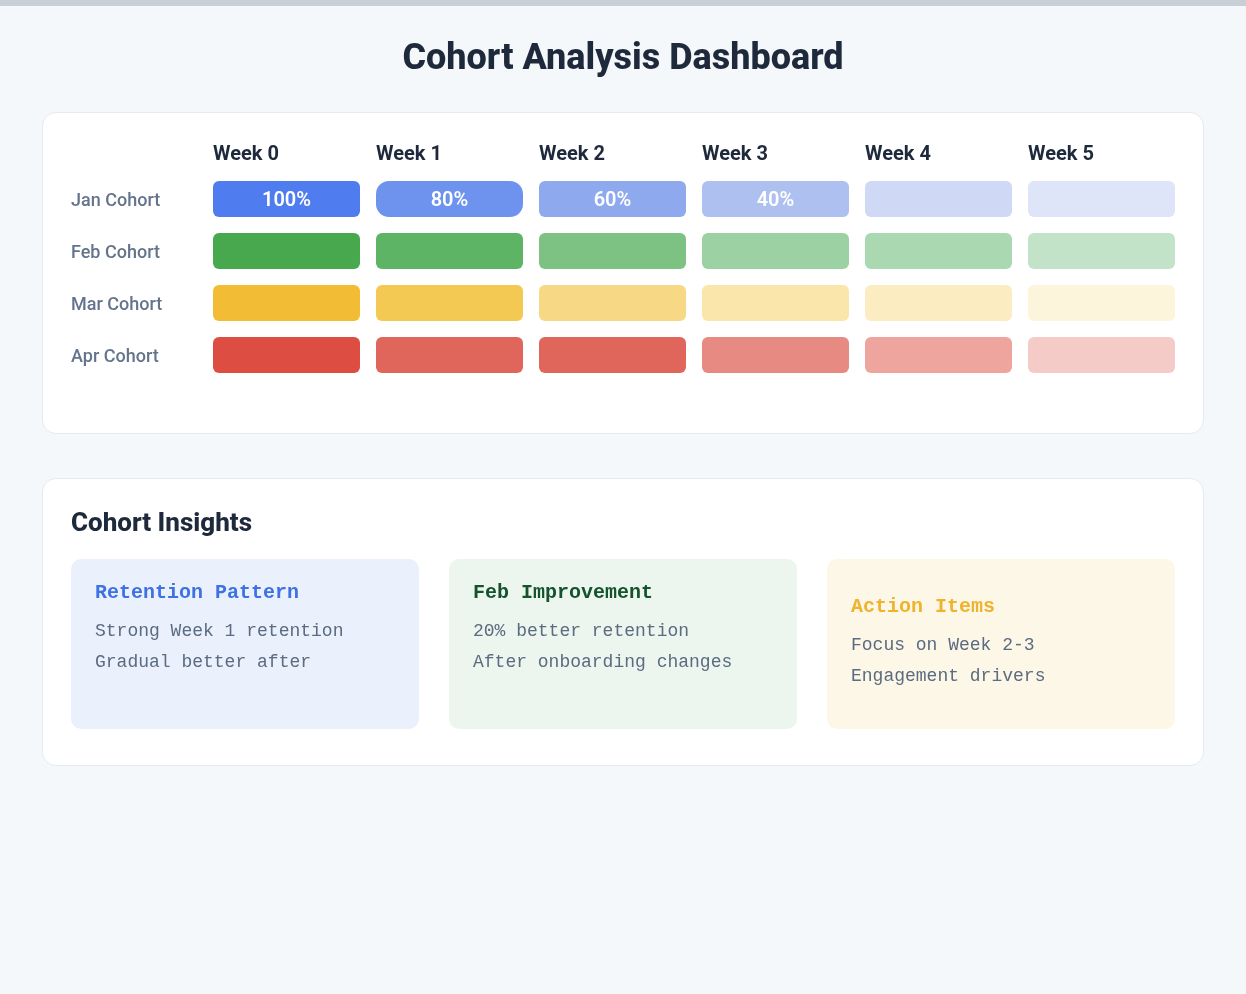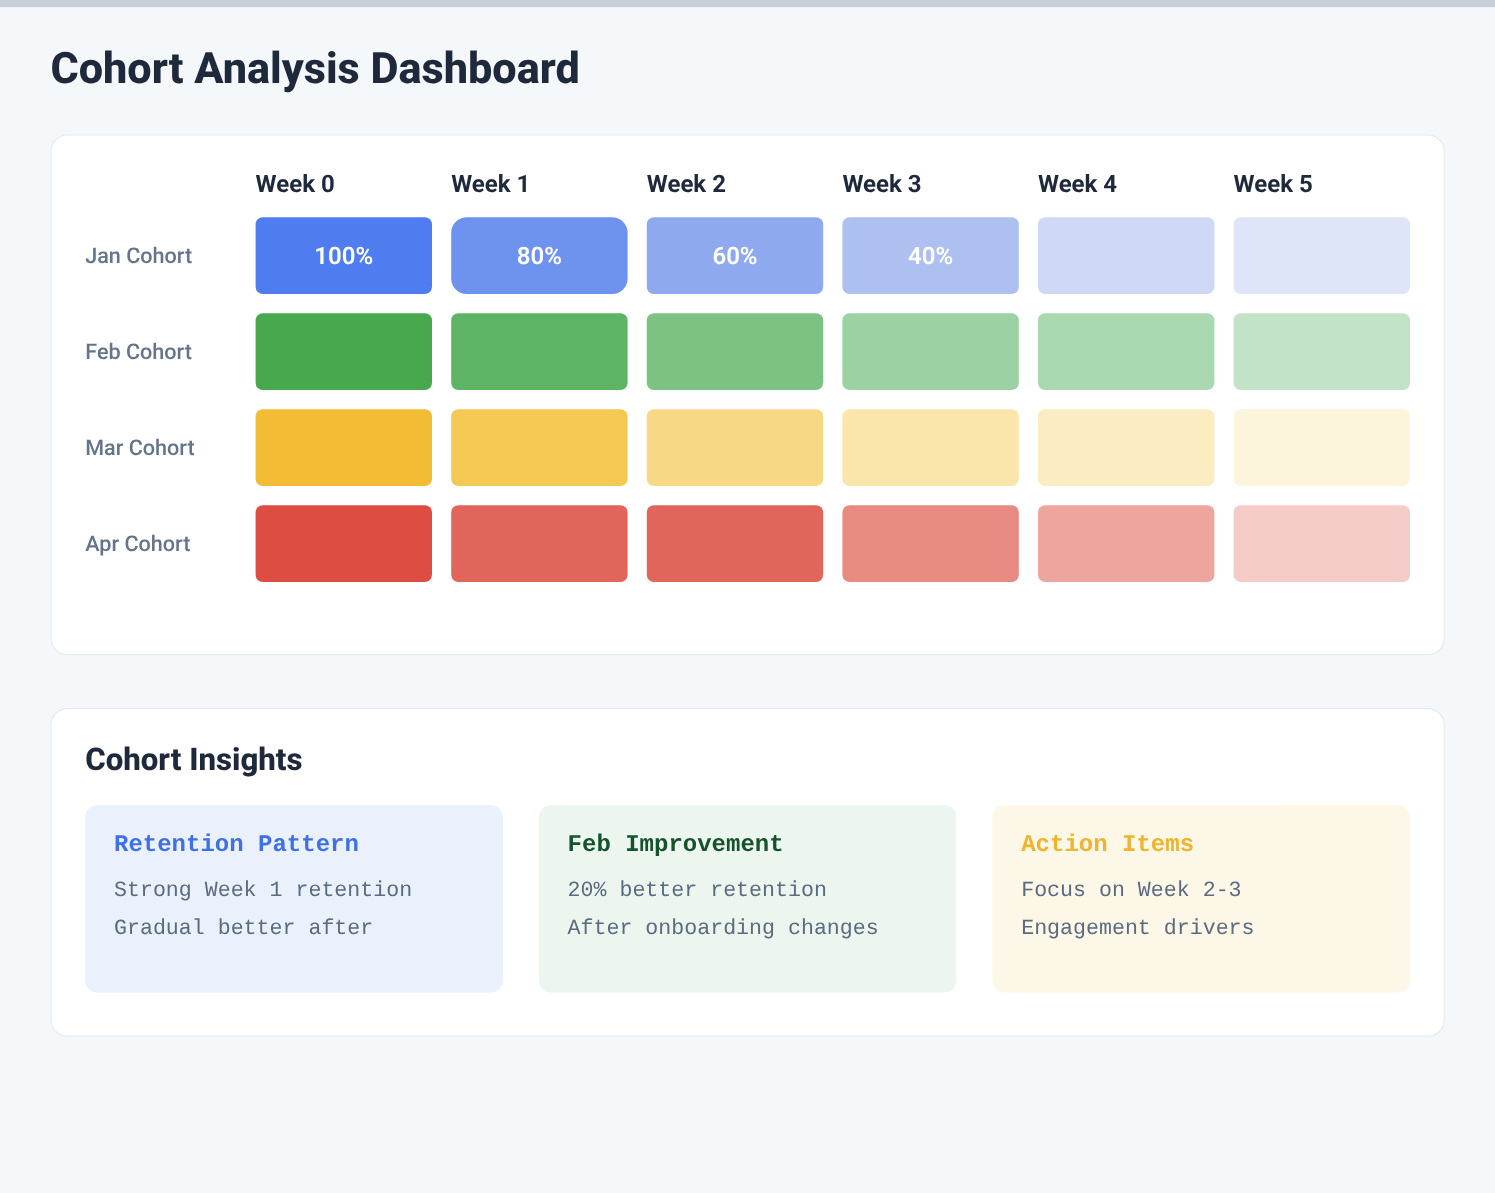--- a/index.html
+++ b/index.html
@@ -7,21 +7,21 @@
     font-family: -apple-system, BlinkMacSystemFont, "Segoe UI", Roboto, Helvetica, Arial, sans-serif;
     background: #f5f8fa;
     color: #1e293b;
     width: 1246px;
     border-top: 6px solid #c8cfd6;
   }
   .page {
     padding: 30px 42px 40px 42px;
   }
   h1.page-title {
-    text-align: left;
+    text-align: center;
     font-size: 36px;
     font-weight: 800;
     color: #1e293b;
     margin-bottom: 34px;
   }
   .card {
     background: #ffffff;
     border: 1px solid #e6eaef;
     border-radius: 14px;
     padding: 28px 28px 60px 28px;
@@ -43,21 +43,21 @@
     font-size: 20px;
     font-weight: 700;
     color: #1e293b;
   }
   .row-label {
     font-size: 18px;
     color: #64748b;
     font-weight: 500;
   }
   .cell {
-    height: 64px;
+    height: 36px;
     border-radius: 6px;
     display: flex;
     align-items: center;
     justify-content: center;
     font-size: 20px;
     font-weight: 600;
     color: #ffffff;
   }
   .cell.no-label { color: transparent; }
   .insights-title {
@@ -141,19 +141,19 @@
           <h3 style="color: rgb(62, 113, 227);">Retention Pattern</h3>
           <p>Strong Week 1 retention</p>
           <p>Gradual better after</p>
         </div>
         <div class="insight" style="background: rgb(236, 246, 238);">
           <h3 style="color: #14532d;">Feb Improvement</h3>
           <p>20% better retention</p>
           <p>After onboarding changes</p>
         </div>
         <div class="insight" style="background: rgb(253, 247, 232);">
-          <h3 style="color: rgb(239, 179, 45);">Action Items</h3>
+          <h3 style="color: rgb(239, 179, 45); margin-top: 14px;">Action Items</h3>
           <p>Focus on Week 2-3</p>
           <p>Engagement drivers</p>
         </div>
       </div>
   </div>
 </div>
 
 </body></html>

